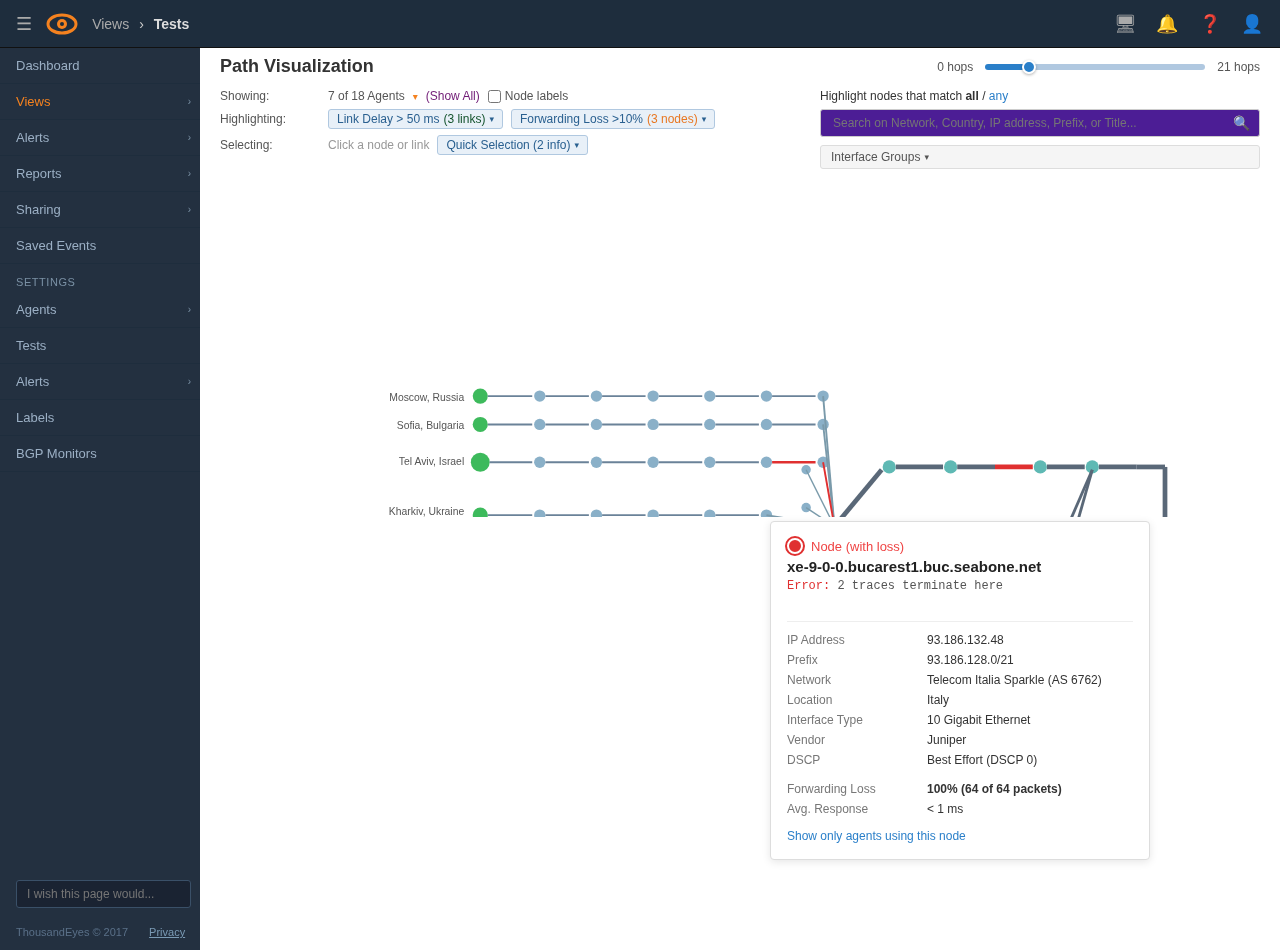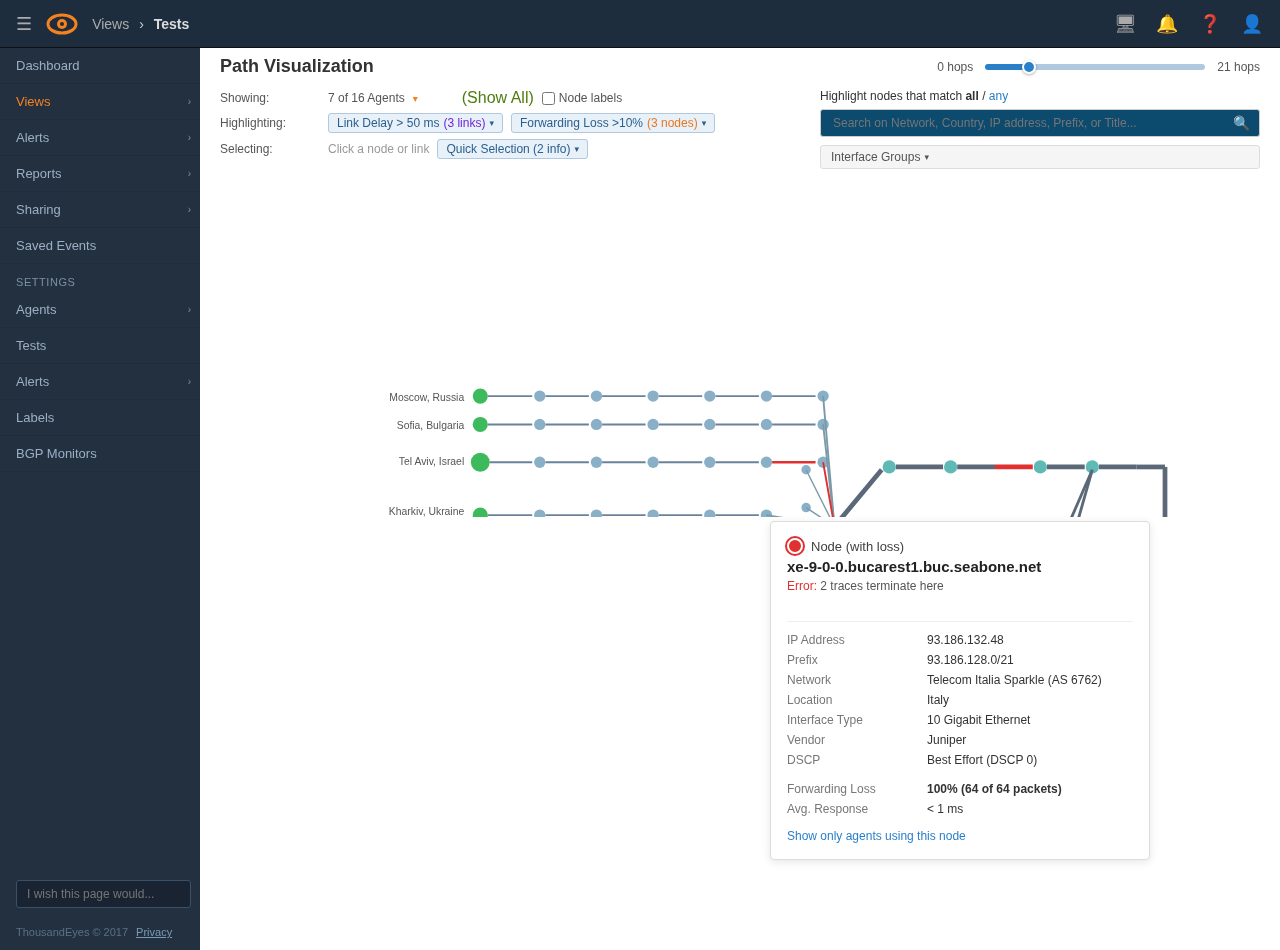--- a/index.html
+++ b/index.html
@@ -137,40 +137,39 @@
       font-size: 12px;
       color: #555;
       width: 100px;
       flex-shrink: 0;
     }
     .agents-badge {
       color: #555;
       font-size: 12px;
     }
     .show-all-link {
-      color: #4d7c0f;
+      color: #701a75;
       cursor: pointer;
-      font-size: 16px;
-      margin-left: 36px;
+      font-size: 12px;
     }
     .node-labels-check {
       display: flex; align-items: center; gap: 4px; font-size: 12px; color: #555;
     }
     .highlight-badge {
       background: #e8f0f8;
       border: 1px solid #b0c8e0;
       border-radius: 3px;
       padding: 2px 8px;
       font-size: 12px;
       color: #2a6090;
       cursor: pointer;
       display: flex; align-items: center; gap: 4px;
     }
     .highlight-badge .down { font-size: 9px; }
-    .link-text { color: #6d28d9; }
+    .link-text { color: #14532d; }
     .nodes-text { color: #e87722; }
 
     
     .click-hint { color: #999; font-size: 12px; }
     .quick-sel-badge {
       background: #e8f0f8;
       border: 1px solid #b0c8e0;
       border-radius: 3px;
       padding: 2px 8px;
       font-size: 12px;
@@ -184,21 +183,21 @@
       margin-bottom: 6px;
     }
     .all-link { color: #333; font-weight: bold; margin-top: 43px; }
     .any-link { color: #2a7fc9; cursor: pointer; }
     .search-box {
       display: flex;
       align-items: center;
       border: 1px solid #ccc;
       border-radius: 3px;
       padding: 0 8px;
-      background: #0c4a6e;
+      background: #4c1d95;
       margin-bottom: 8px;
     }
     .search-box input {
       border: none;
       outline: none;
       font-size: 12px;
       color: #999;
       flex: 1;
       padding: 6px 4px;
       background: transparent;
@@ -244,31 +243,32 @@
       margin-bottom: 4px;
     }
     .node-loss-icon {
       width: 16px; height: 16px;
       background: #e03030;
       border-radius: 50%;
       border: 2px solid #fff;
       outline: 2px solid #e03030;
       flex-shrink: 0;
     }
-    .node-type-label { font-size: 13px; color: #404040; }
+    .node-type-label { font-size: 13px; color: #ef4444; }
     .node-hostname {
       font-size: 15px;
       font-weight: bold;
       color: #222;
       margin-bottom: 4px;
     }
     .node-error {
       font-size: 12px;
       color: #555;
       margin-bottom: 28px;
+      font-family: Liberation Mono, monospace;
     }
     .node-error .error-label { color: #e03030; }
     .detail-divider { border: none; border-top: 1px solid #eee; margin: 8px 0; }
     .detail-table { width: 100%; border-collapse: collapse; }
     .detail-table td {
       padding: 3px 0;
       font-size: 12px;
       vertical-align: top;
       margin-left: 40px;
     }
@@ -355,21 +355,21 @@
   </div>
   <div class="sidebar-nav-item">
     <span>BGP Monitors</span>
   </div>
 
   <div class="sidebar-bottom">
     <input class="feedback-input" type="text" placeholder="I wish this page would..." style="">
   </div>
   <div class="sidebar-copyright">
     <span>ThousandEyes © 2017</span>
-    <span style="cursor:pointer;color:#7a9ab4;text-decoration:underline;">Privacy</span>
+    <span style="cursor:pointer;color:#7a9ab4;text-decoration:underline;margin-left:13px;">Privacy</span>
   </div>
 </div>
 
 <div class="main">
   <div class="content-area">
 
     <div class="pv-header">
       <div class="pv-title">Path Visualization</div>
       <div class="hops-control">
         <span class="hops-label">0 hops</span>
@@ -379,21 +379,21 @@
         </div>
         <span class="hops-label">21 hops</span>
       </div>
     </div>
 
     <div style="display:flex; gap:28px;">
       <div style="flex:1;">
 
         <div class="toolbar-row">
           <span class="toolbar-label">Showing:</span>
-          <span class="agents-badge">7 of 16 Agents</span>
+          <span class="agents-badge">7 of 18 Agents</span>
           <span style="color:#f5821f;font-size:10px;cursor:pointer;">▾</span>
           <span class="show-all-link">(Show All)</span>
           <label class="node-labels-check">
             <input type="checkbox" style="">
             <span>Node labels</span>
           </label>
         </div>
 
         <div class="toolbar-row">
           <span class="toolbar-label">Highlighting:</span>

